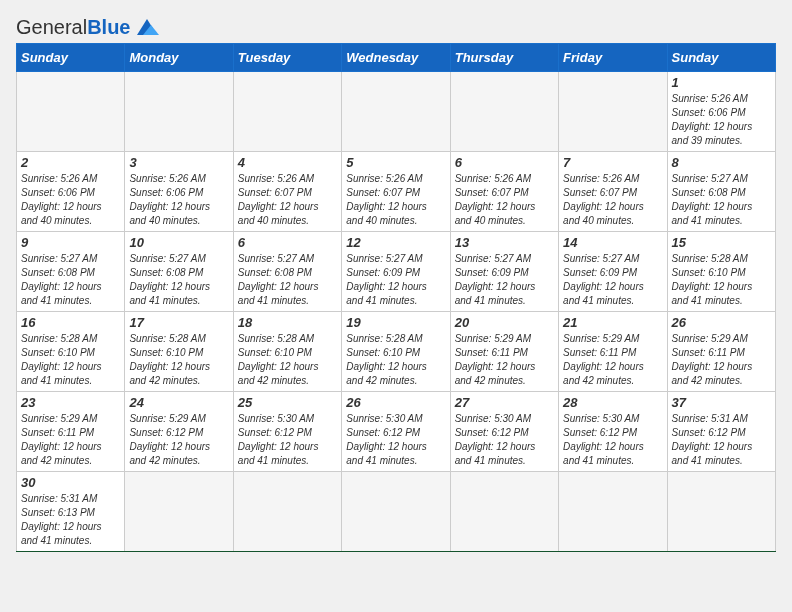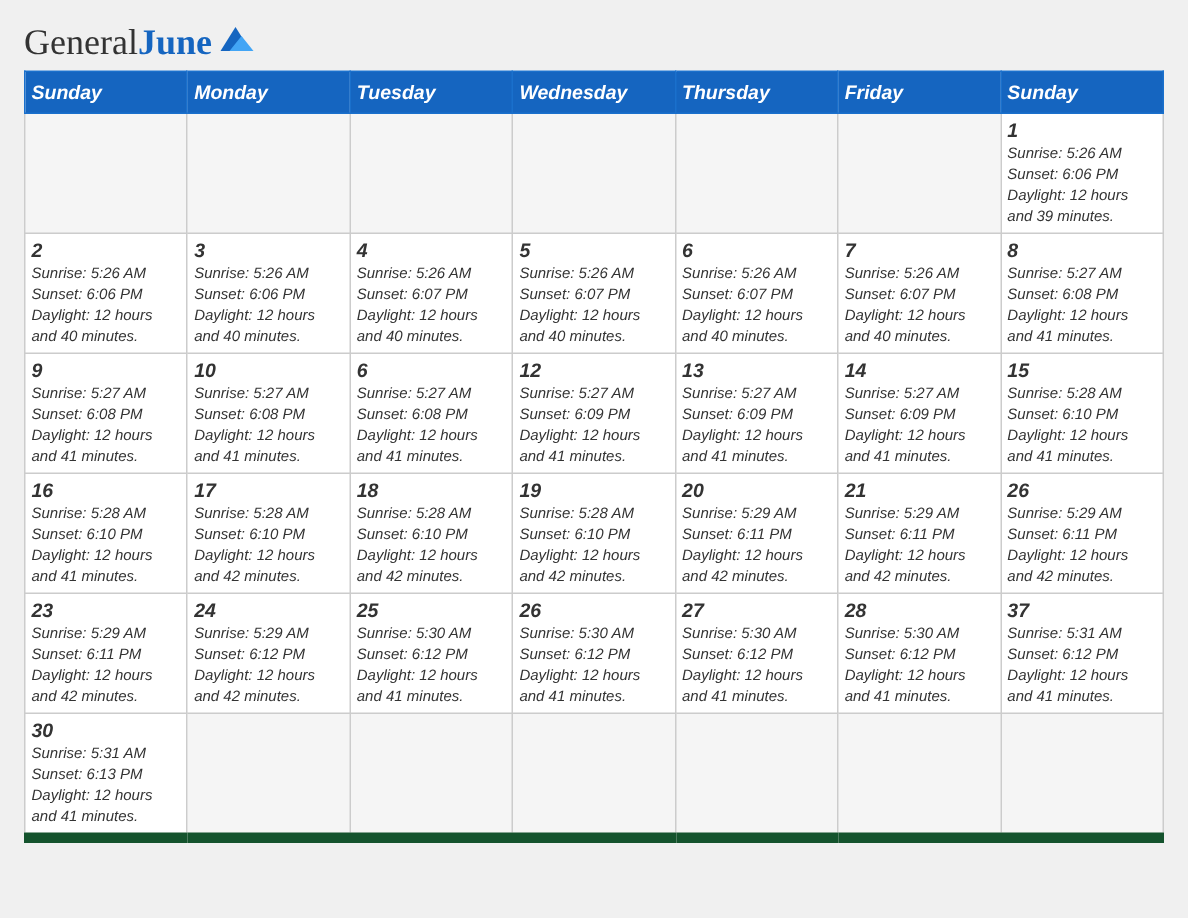--- a/index.html
+++ b/index.html
@@ -16,24 +16,24 @@
       align-items: flex-start;
       margin-bottom: 4px;
     }
     .logo-area {
       display: flex;
       flex-direction: column;
       align-items: flex-start;
     }
     .logo-text {
       display: flex;
-      font-size: 24px;
+      align-items: center;
+      font-size: 20px;
       font-weight: normal;
       color: #333;
-      font-family: Liberation Serif, serif;
     }
     .logo-general { font-weight: normal; color: #333; }
     .logo-blue { color: #1565c0; font-weight: bold; }
     .logo-icon {
       width: 28px;
       height: 22px;
       margin-left: 2px;
     }
     .title-area {
       text-align: right;
@@ -82,31 +82,31 @@
       color: #333;
       display: block;
       margin-bottom: 2px;
     }
     .day-info {
       font-size: 10px;
       line-height: 1.4;
       color: #333;
     }
     .last-row td {
-      border-bottom: 7px solid #14532d;
+      border-bottom: 1px solid #14532d;
     }
   </style>
 </head>
 <body>
 
 <div class="header-section">
   <div class="logo-area">
     <div class="logo-text">
       <span class="logo-general">General</span>
-        <span class="logo-blue">June</span>
+        <span class="logo-blue">Blue</span>
       <svg class="logo-icon" viewBox="0 0 28 22">
         <polygon points="4,18 14,2 24,18" fill="#1565c0"></polygon>
         <polygon points="10,18 18,8 26,18" fill="#42a5f5"></polygon>
       </svg>
     </div>
   </div>
 </div>
 
 <table class="calendar">
   <thead>

